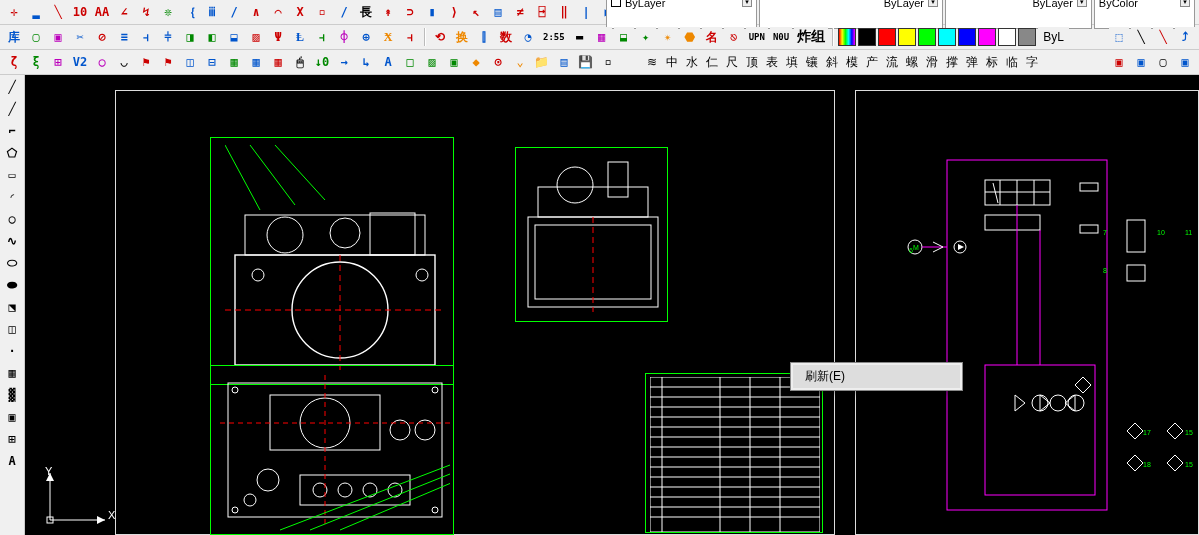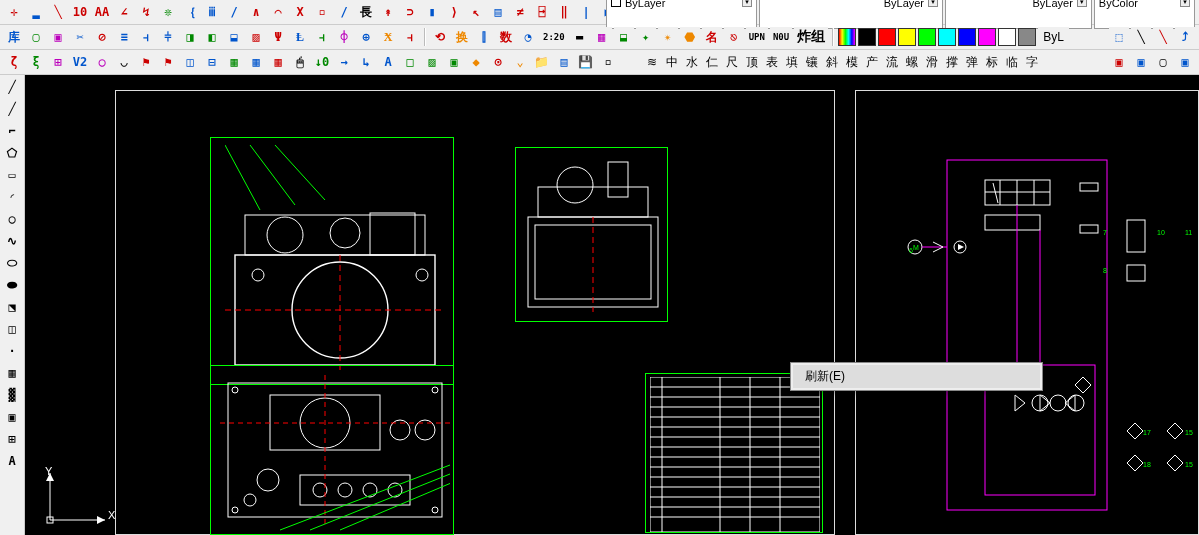--- a/index.html
+++ b/index.html
@@ -367,21 +367,21 @@
       <div class="tb-btn">
         <span class="ico blue">⫿</span>
       </div>
       <div class="tb-btn">
         <span class="ico red">数</span>
       </div>
       <div class="tb-btn">
         <span class="ico blue">◔</span>
       </div>
       <div class="tb-btn" style="width: auto; font-size: 9px; padding: 0px 2px;">
-        <span class="ico ">2:20</span>
+        <span class="ico ">2:55</span>
       </div>
       <div class="tb-btn">
         <span class="ico ">▬</span>
       </div>
       <div class="tb-btn">
         <span class="ico mag">▦</span>
       </div>
       <div class="tb-btn">
         <span class="ico green">⬓</span>
       </div>
@@ -774,17 +774,17 @@
       <polygon points="70,55 62,51 62,59" fill="#fff"></polygon>
       <line x1="15" y1="55" x2="15" y2="8" stroke="#fff"></line>
       <polygon points="15,8 11,16 19,16" fill="#fff"></polygon>
       <rect x="12" y="52" width="6" height="6" fill="none" stroke="#fff"></rect>
     </svg>
     <span style="position:absolute; left:73px; top:44px;">X</span>
     <span style="position:absolute; left:10px; top:0px;">Y</span>
   </div>
 </div>
 
-<div class="context-menu" style="left:790px; top:362px; width:253px;">
+<div class="context-menu" style="left:790px; top:362px; width:173px;">
   <div class="context-item">
     <span>刷新(E)</span>
   </div>
 </div>
 
 </body></html>

